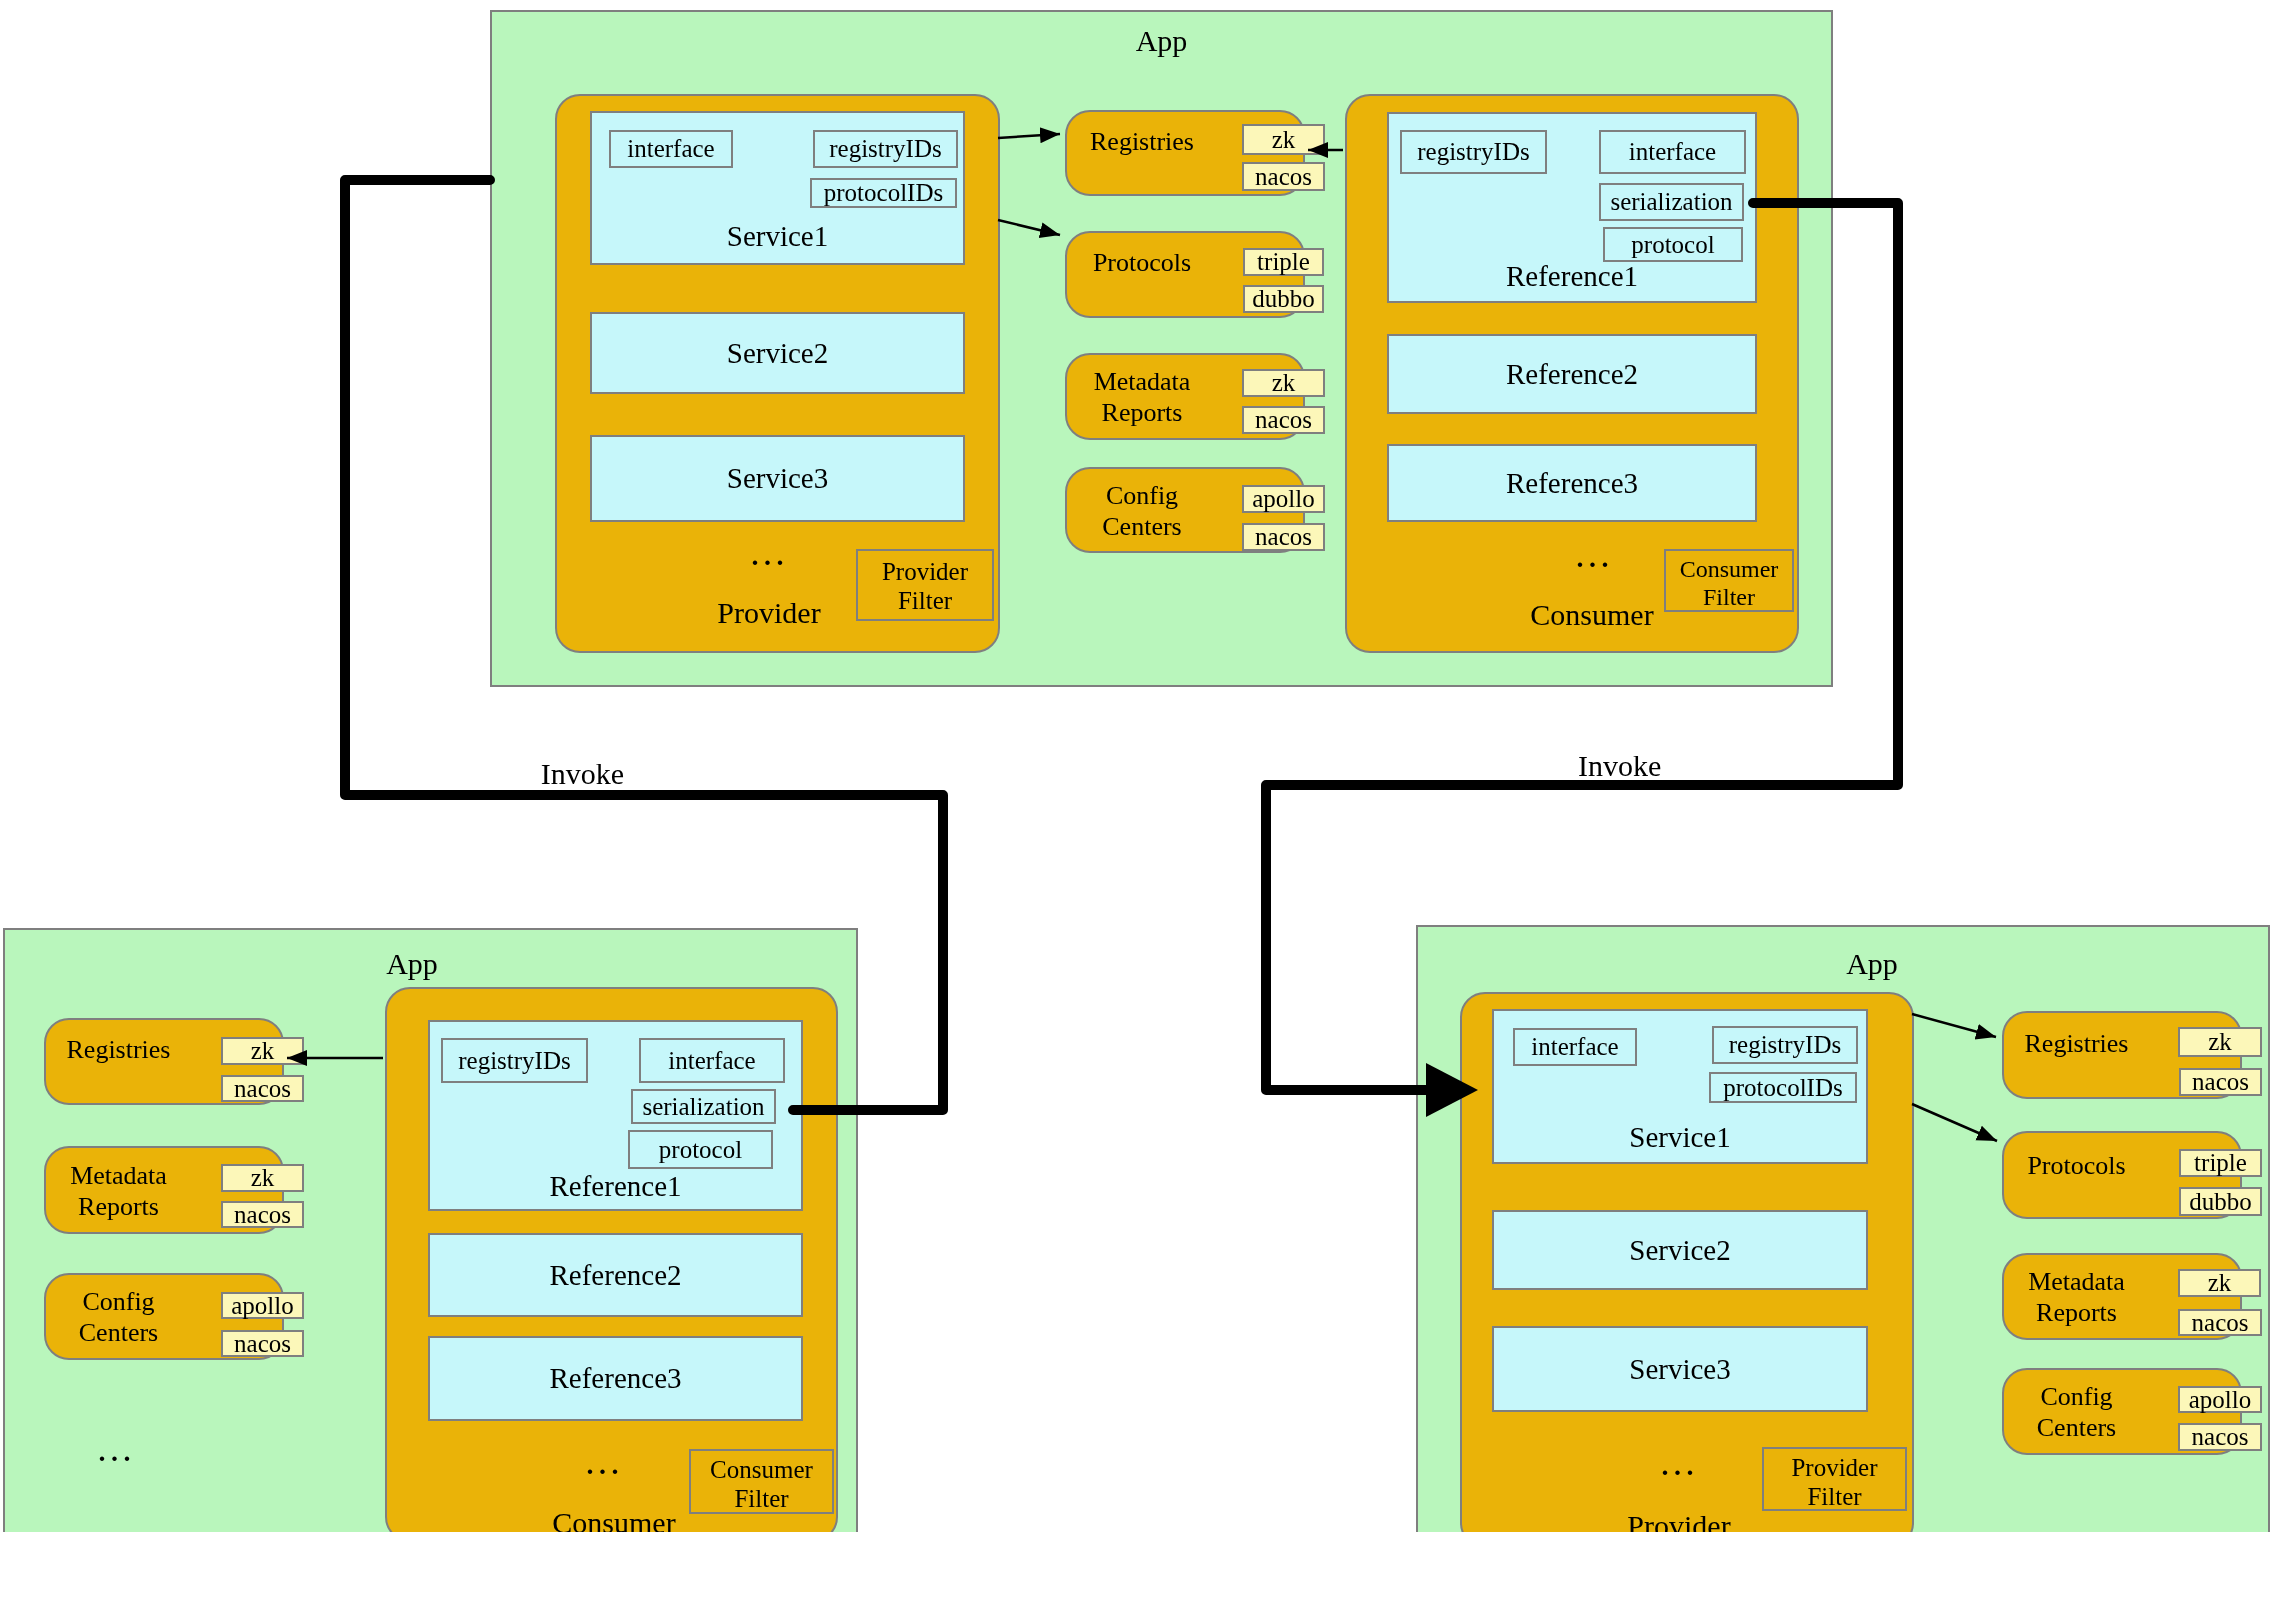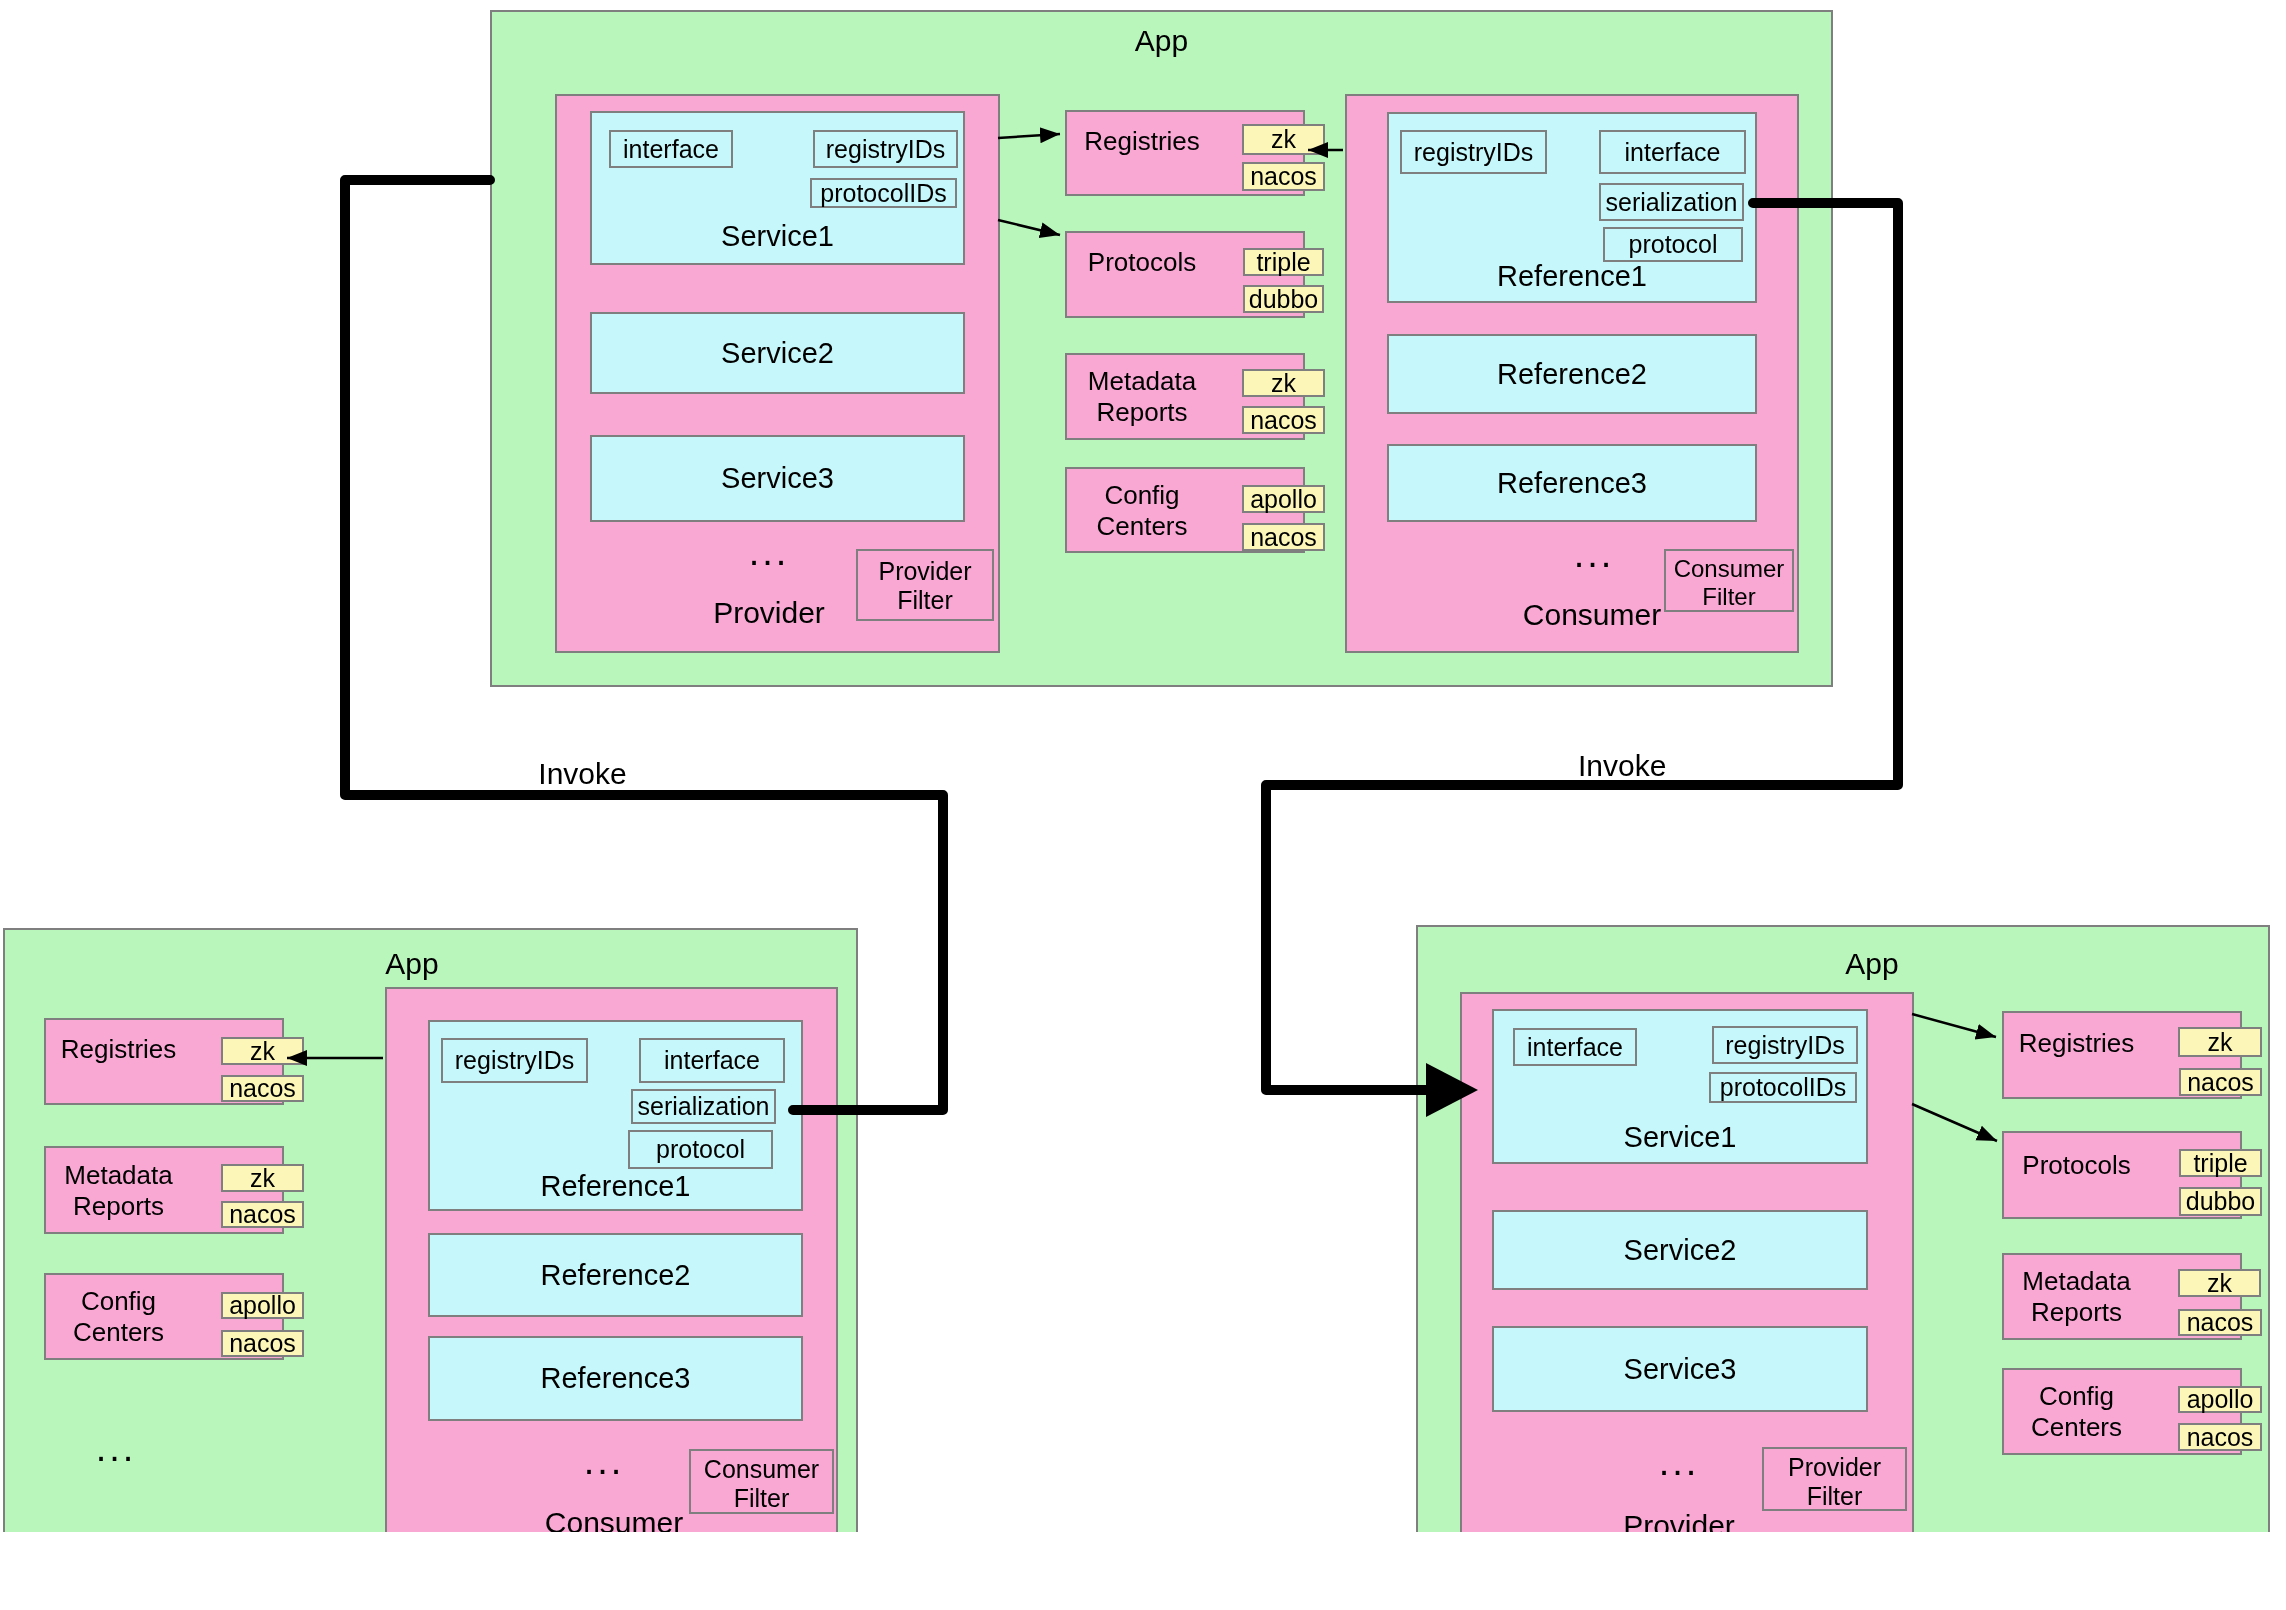--- a/index.html
+++ b/index.html
@@ -1,20 +1,20 @@
 <!DOCTYPE html>
 <html><head>
 <meta charset="utf-8">
 <style>
   html,body{margin:0;padding:0;background:#fff;}
   #canvas{position:relative;width:2286px;height:1532px;background:#ffffff;
-          font-family:Liberation Sans, sans-serif;color:#000;overflow:hidden;}
+          font-family:Liberation Serif, serif;color:#000;overflow:hidden;}
   .box{position:absolute;border:2px solid #7f7f7f;box-sizing:border-box;}
   .app{background:#b9f6bc;}
-  .pinkbox{background:#f9a8d4;}
+  .pinkbox{background:#eab308;border-radius:25px;}
   .cyanbox{background:#c6f7fa;}
   .chip{position:absolute;border:2px solid #7f7f7f;box-sizing:border-box;
         display:flex;align-items:center;justify-content:center;
         font-size:25px;white-space:nowrap;background:transparent;}
   .ybox{background:#fcf7b9;margin-left:31px;}
   .plain{display:flex;align-items:center;justify-content:center;font-size:29px;}
   .lbl{position:absolute;white-space:nowrap;}
   .c{text-align:center;}
   .ttl{font-size:30px;}
   .sec{position:absolute;left:0;width:100%;text-align:center;font-size:29px;}

